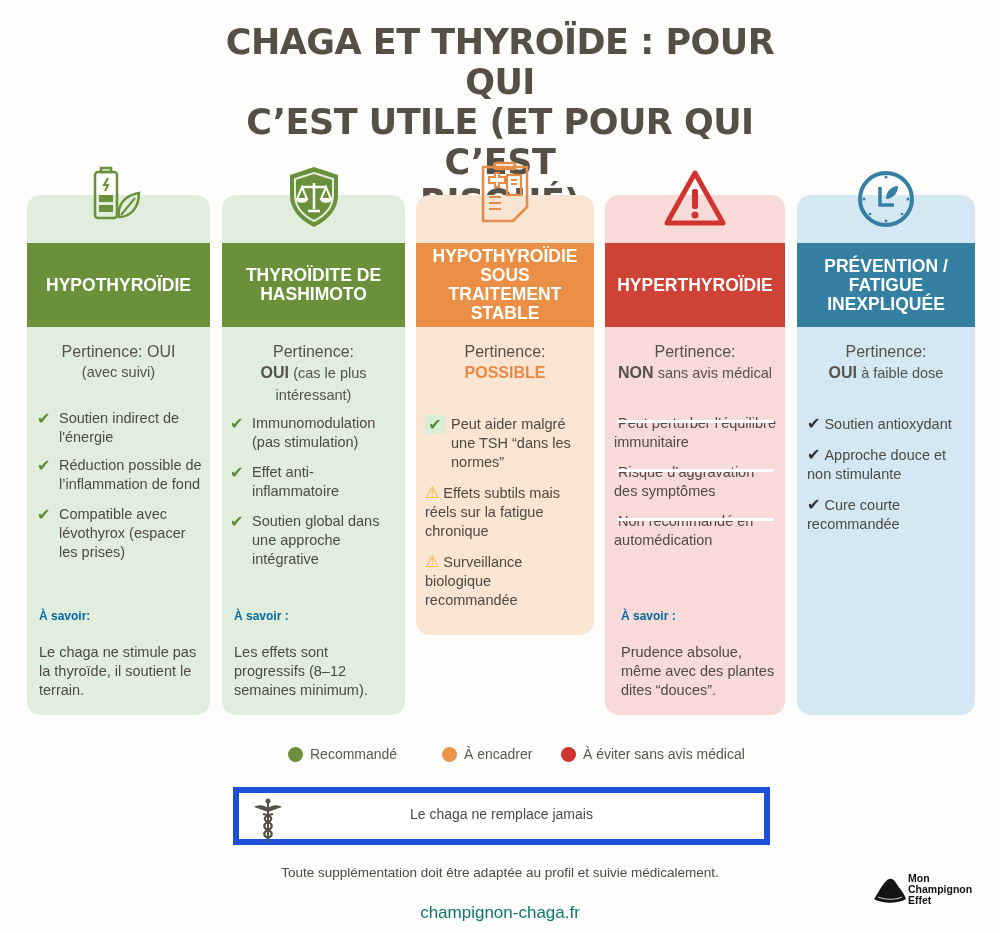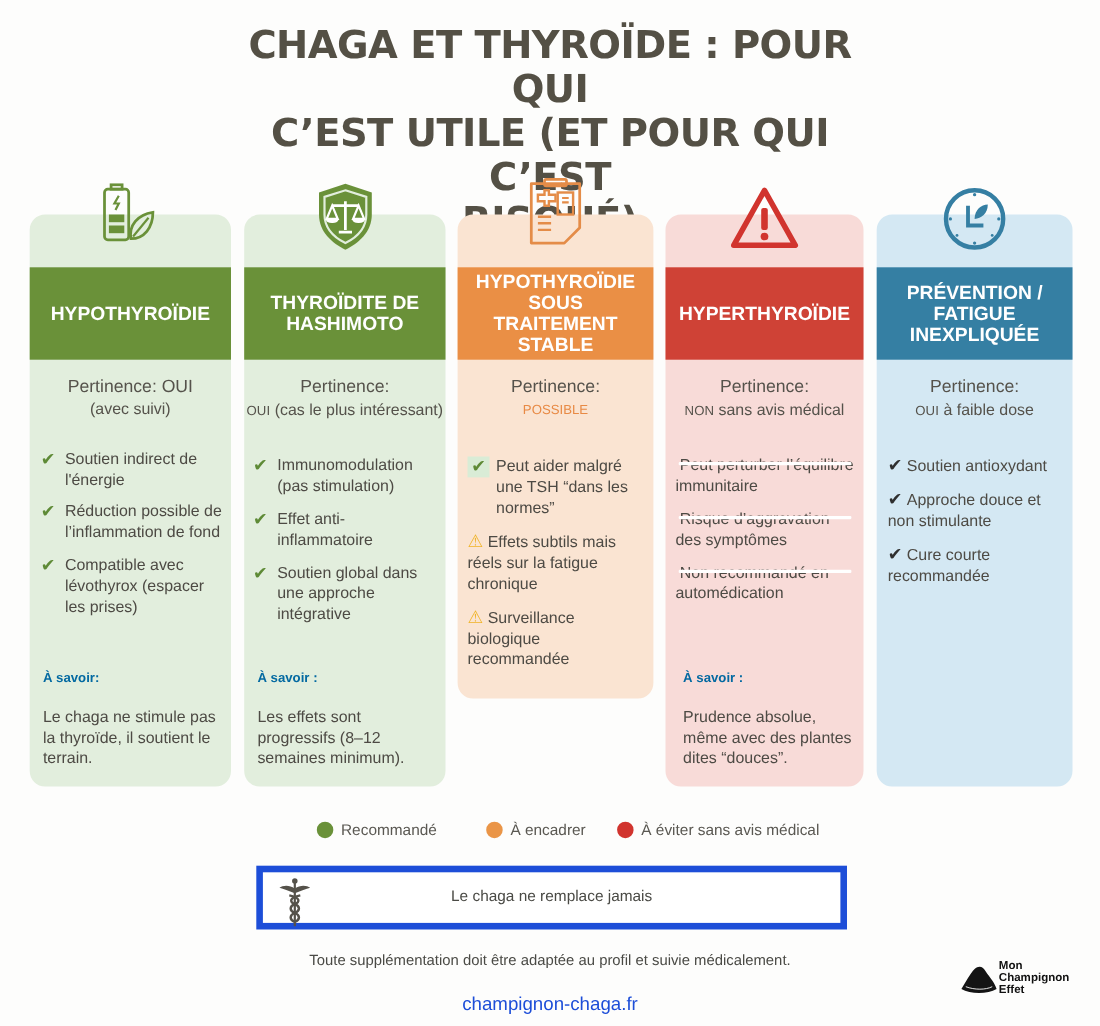--- a/index.html
+++ b/index.html
@@ -16,21 +16,21 @@
   .card .icon-wrap { position: absolute; left: 0; right: 0; top: -28px; height: 70px; display: flex; justify-content: center; }
   .card .icon-wrap svg { width: 64px; height: 64px; }
   .card .band {
     position: absolute; left: 0; right: 0; top: 48px; height: 84px;
     display: flex; align-items: center; justify-content: center; text-align: center;
     color: #fff; font-weight: 700; font-size: 17.5px; line-height: 19px; padding: 0 6px;
     font-family: "Liberation Sans", sans-serif;
   }
   .card .pert { position: absolute; left: 0; right: 0; top: 146px; text-align: center; font-size: 15px; line-height: 21px; color: #55524b; }
   .card .pert .lbl { font-weight: 400; font-size: 16px; }
-  .card .pert .val { font-weight: 400; font-size: 12px; }
+  .card .pert .val { font-weight: 700; font-size: 16px; }
   .card .pert .sub { font-size: 14.5px; }
 
   .items { position: absolute; left: 12px; right: 8px; list-style: none; }
   .items li { position: relative; font-size: 14.5px; line-height: 19px; color: #4d4a44; margin-bottom: 11px; padding-left: 22px; }
   .items li .ic { position: absolute; left: 0; top: 0; width: 20px; font-size: 16px; line-height: 19px; }
   .items.flow li { padding-left: 0; }
   .items.flow li .ic { position: static; display: inline-block; width: auto; margin-right: 4px; }
 
   .savoir { position: absolute; left: 12px; right: 8px; }
   .savoir .h { font-weight: 700; font-size: 12px; color: #0369a1; margin-bottom: 20px; }
@@ -44,21 +44,21 @@
 
   .legend { position: absolute; top: 746px; left: 288px; width: 480px; height: 20px; font-size: 14px; color: #5a5852; }
   .legend .it { position: absolute; top: 0; display: flex; align-items: center; }
   .legend .dot { width: 15px; height: 15px; border-radius: 50%; margin-right: 7px; }
 
   .note { position: absolute; left: 233px; top: 787px; width: 537px; height: 58px; border: 6px solid #1d4ed8; background: #fff; }
   .note .txt { position: absolute; left: 0; right: 0; top: 11px; text-align: center; font-size: 14px; line-height: 20px; color: #4a4a45; }
   .note .cad { position: absolute; left: 14px; top: 5px; width: 30px; height: 46px; }
 
   .disclaimer { position: absolute; top: 865px; left: 0; width: 1000px; text-align: center; font-size: 13.5px; color: #4a4a45; }
-  .site { position: absolute; top: 903px; left: 0; width: 1000px; text-align: center; font-size: 17px; color: #1d4ed8; }
+  .site { position: absolute; top: 903px; left: 0; width: 1000px; text-align: center; font-size: 17px; color: #0f766e; }
 
   .logo { position: absolute; left: 872px; top: 873px; width: 115px; height: 34px; }
   .logo svg { position: absolute; left: 0; top: 2px; }
   .logo .lt { position: absolute; left: 36px; top: 0; font-weight: 700; font-size: 10.5px; line-height: 11px; color: #111; }
 </style>
 </head>
 <body>
 
 <div class="title">
   <div>CHAGA ET THYROÏDE : POUR QUI</div>

